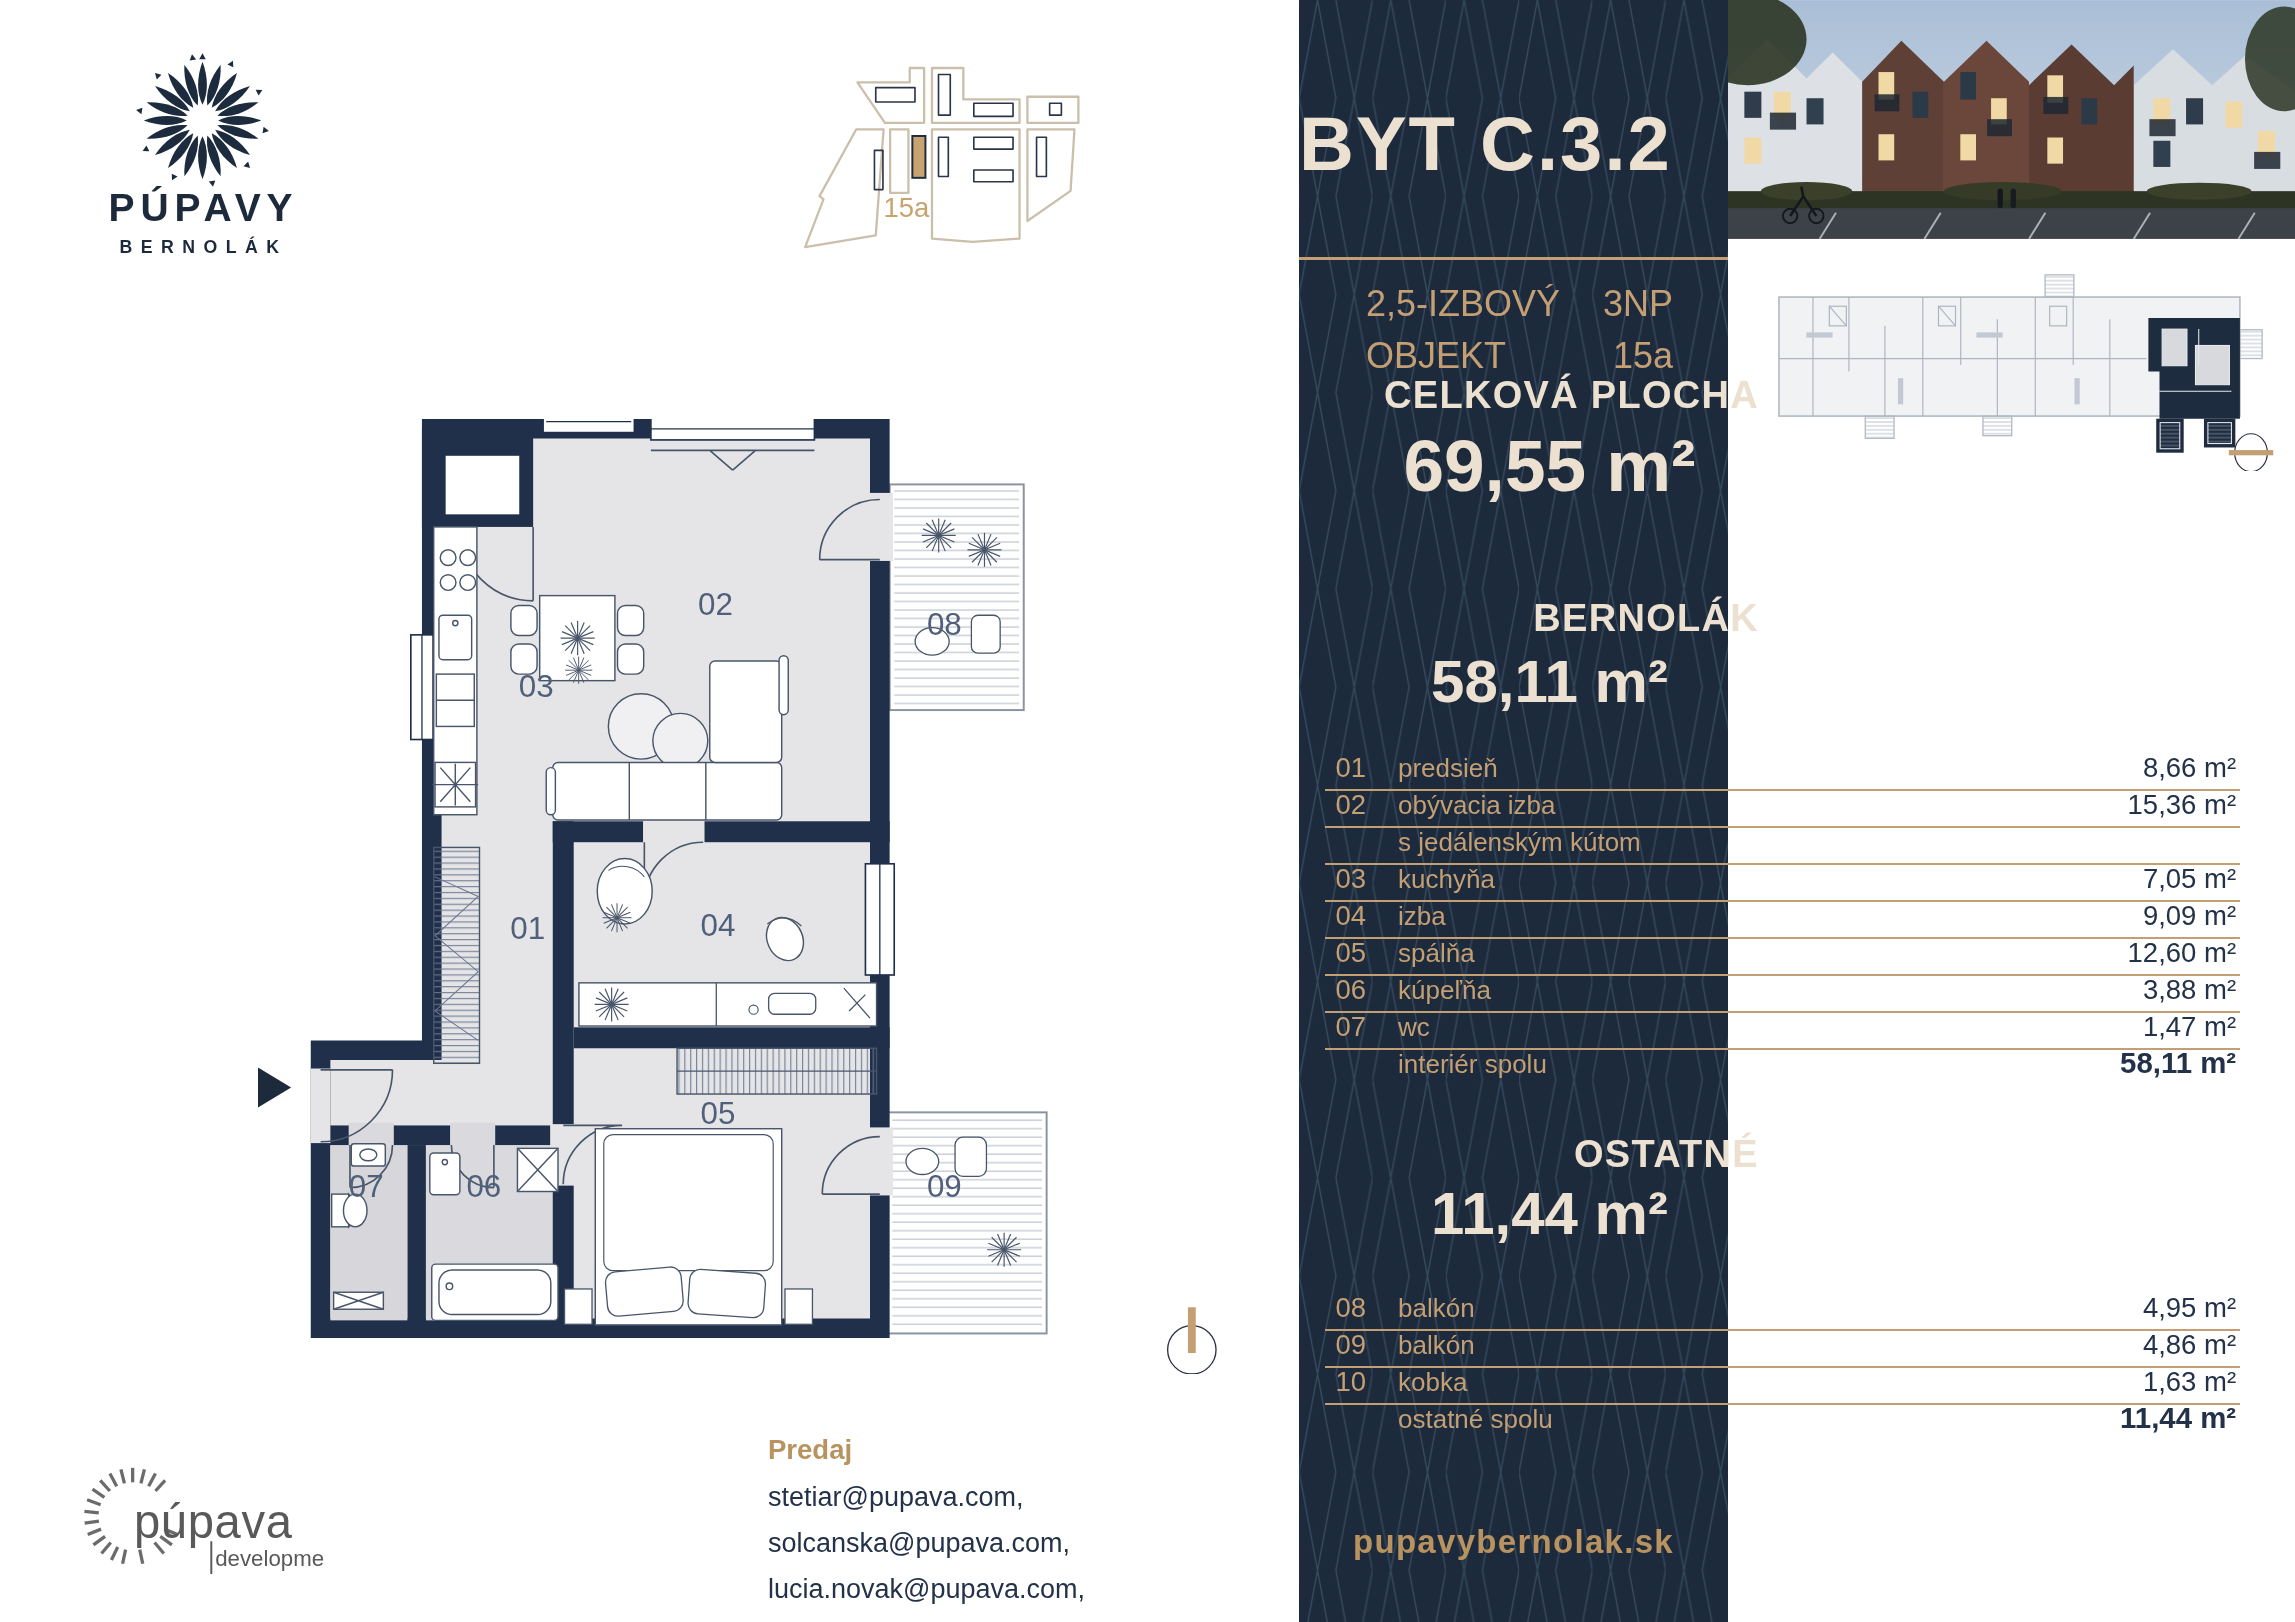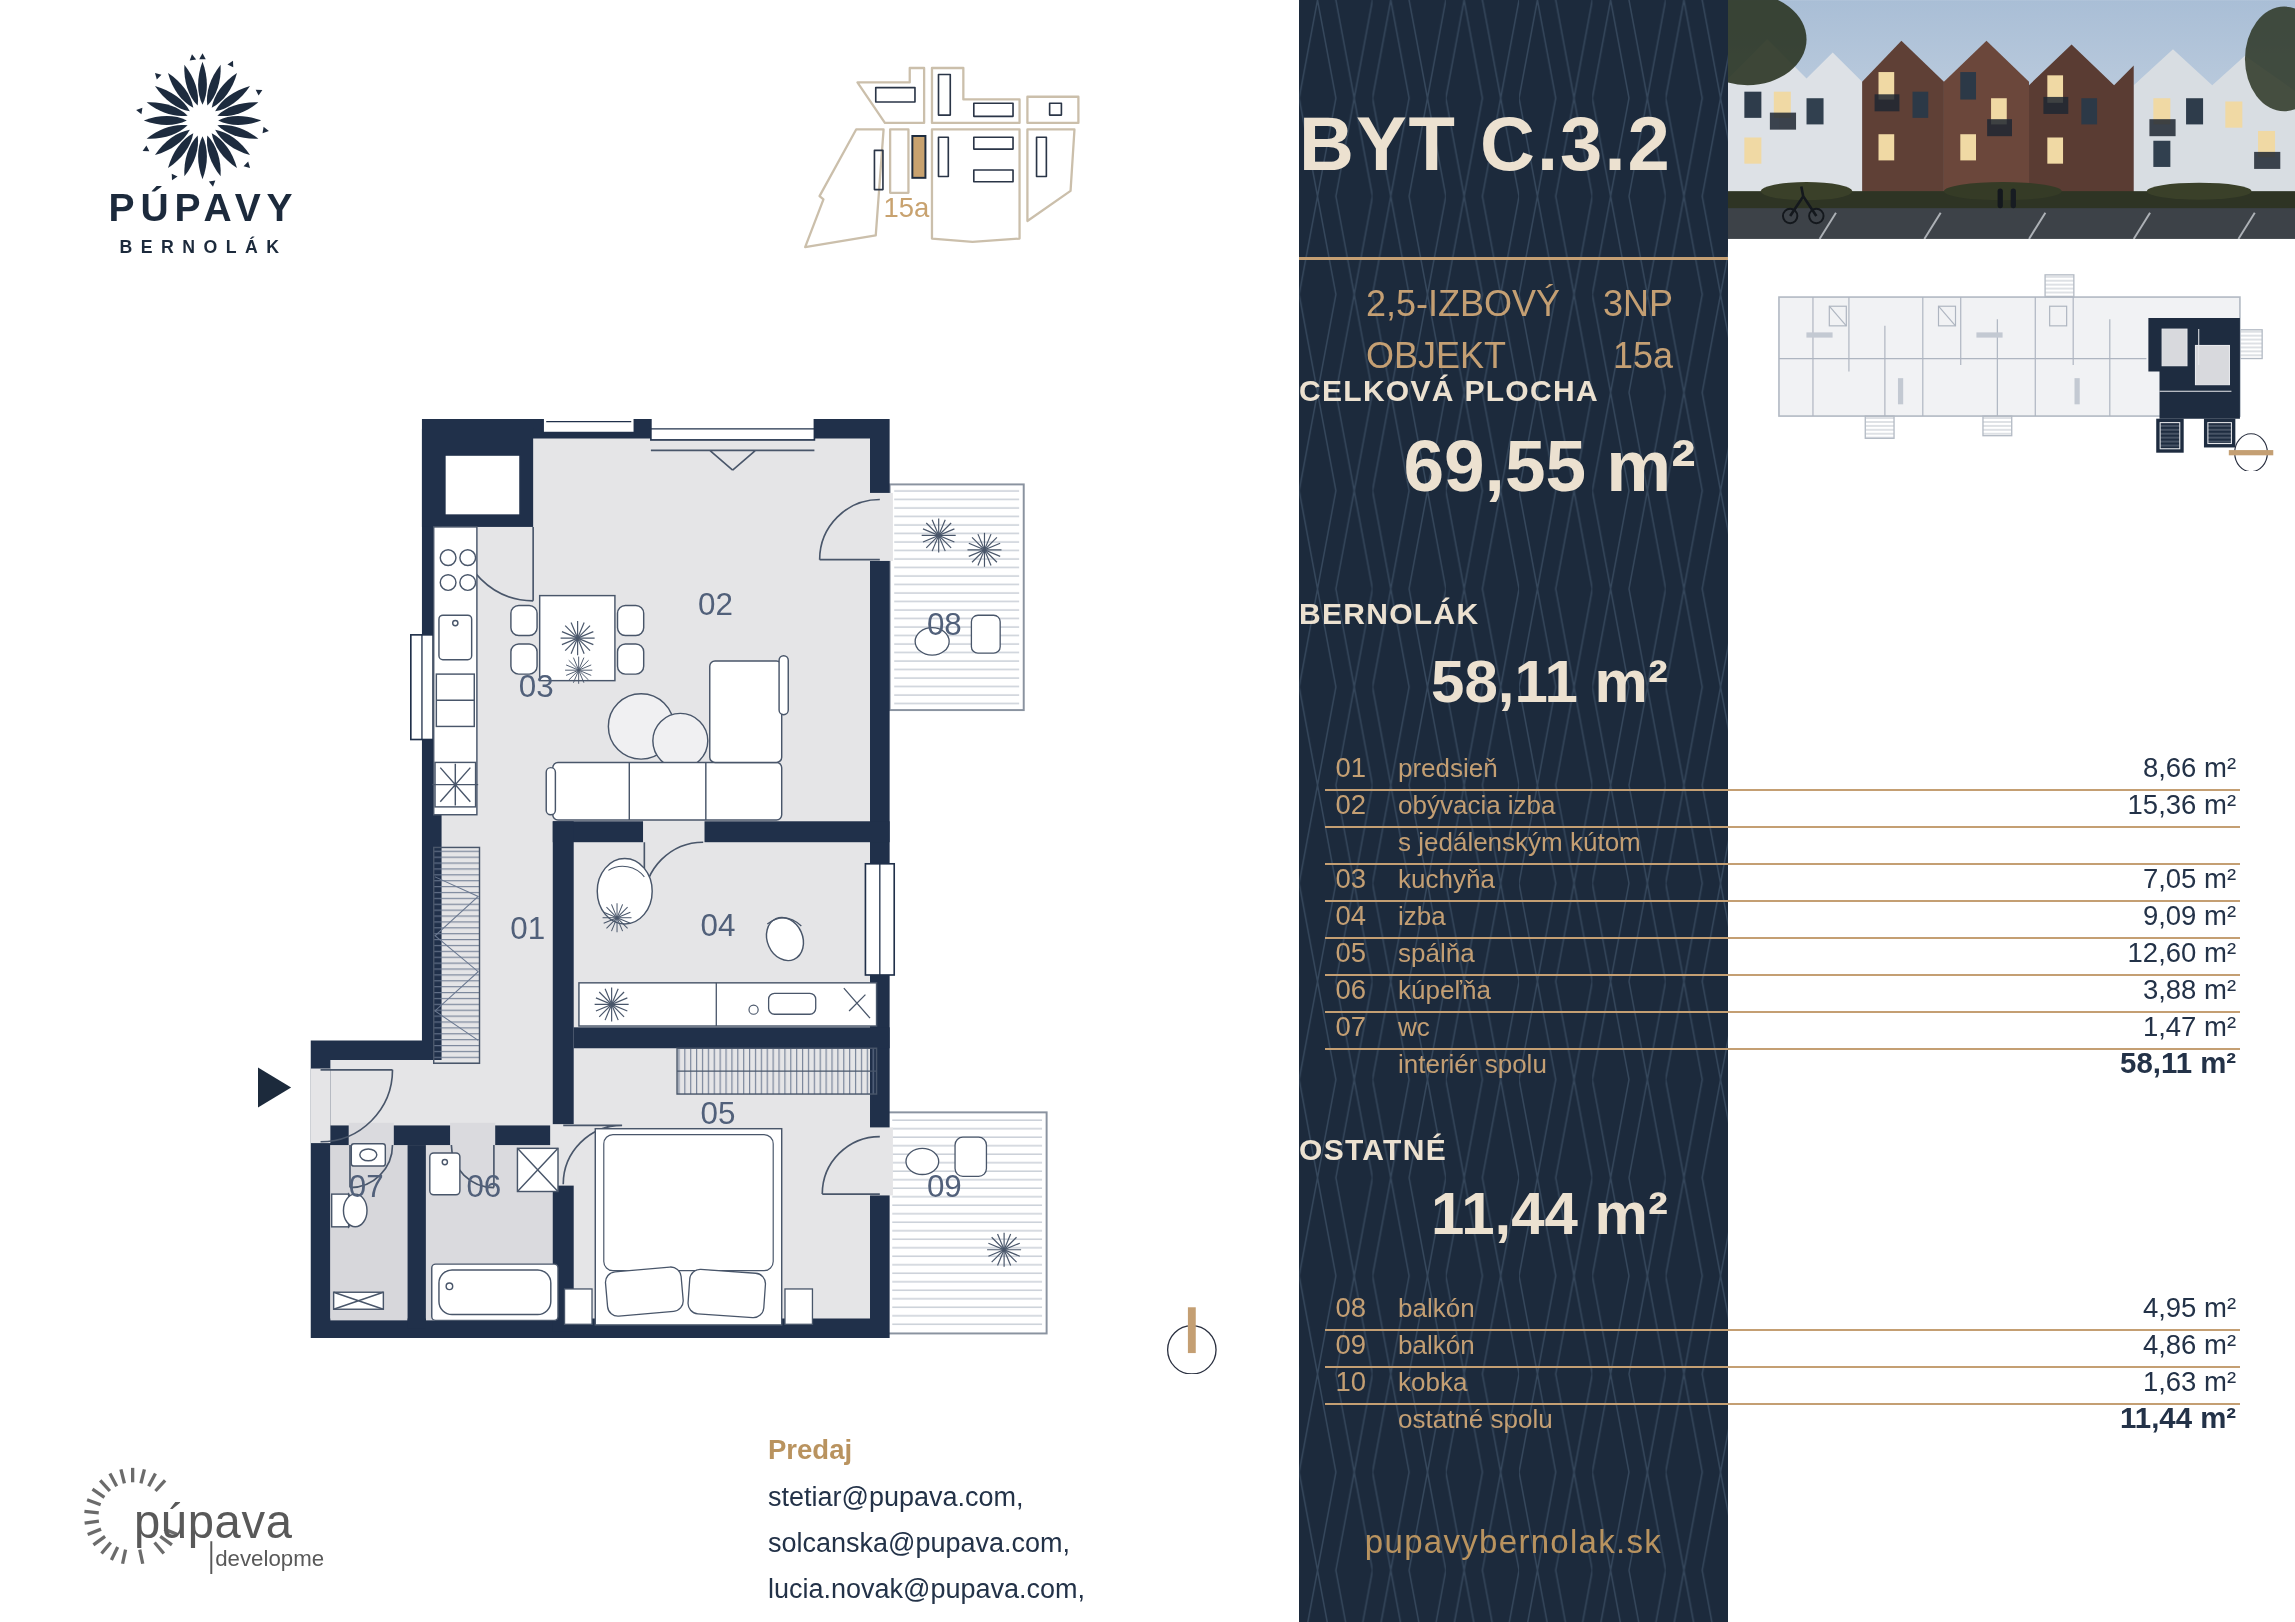--- a/index.html
+++ b/index.html
@@ -11,27 +11,27 @@
           font-family:"Liberation Sans", sans-serif;color:var(--txt);}
   .abs{position:absolute;}
   
   #panel{left:1299px;top:0;width:429px;height:1622px;background:var(--navy);}
   #panel-pattern{left:1299px;top:0;}
   .panel-title{left:1299px;top:100px;width:382px;text-align:left;color:var(--cream);
                font-size:76px;font-weight:bold;letter-spacing:2px;}
   .panel-divider{left:1299px;top:257px;width:429px;height:2.6px;background:var(--tan);}
   .type-row{left:1299px;top:278px;width:429px;box-sizing:border-box;padding:0 55px 0 67px;
             display:flex;justify-content:space-between;color:var(--tan);font-size:36px;line-height:52px;}
-  .blk-label{left:1299px;width:429px;text-align:left;color:var(--cream);font-weight:bold;
-             font-size:30px;letter-spacing:1.3px;}
+  .blk-label{left:1299px;width:429px;text-align:right;color:var(--cream);font-weight:bold;
+             font-size:38px;letter-spacing:1.3px;padding-left:31px;}
   .blk-value{left:1299px;width:501px;text-align:center;color:var(--cream);font-weight:bold;}
   .v-big{font-size:73px;top:424px;}
   .v-mid{font-size:60px;}
   .website{left:1299px;top:1523px;width:429px;text-align:center;color:var(--tan-d);
-           font-weight:normal;font-size:33px;letter-spacing:1.3px;}
+           font-weight:bold;font-size:33px;letter-spacing:1.3px;}
   
   .tbl{left:1325px;width:915px;}
   .trow{position:relative;height:35px;border-bottom:2px solid var(--tan);}
   .trow.noline{border-bottom:none;}
   .trow.thick{border-bottom-width:2.6px;}
   .trow .num{position:absolute;left:10.5px;bottom:4.6px;color:var(--tan);font-size:27.5px;}
   .trow .lbl{position:absolute;left:73px;bottom:4.6px;color:var(--tan);font-size:26px;}
   .trow .val{position:absolute;right:3.9px;bottom:4.6px;color:var(--txt);font-size:27.5px;}
   .trow .val.b{font-weight:bold;font-size:29.4px;}
   

